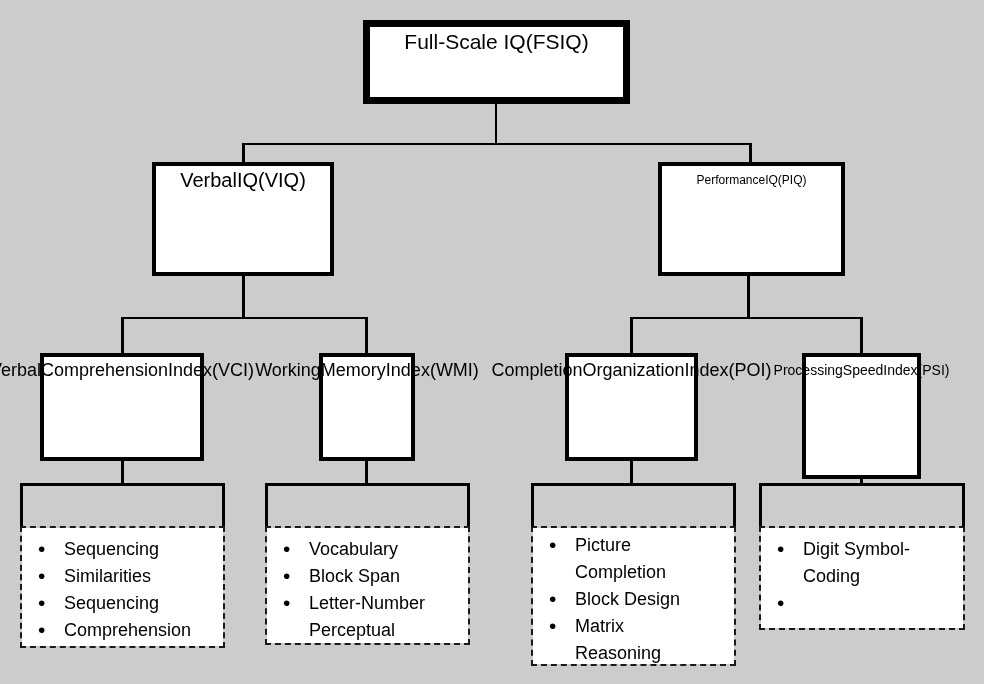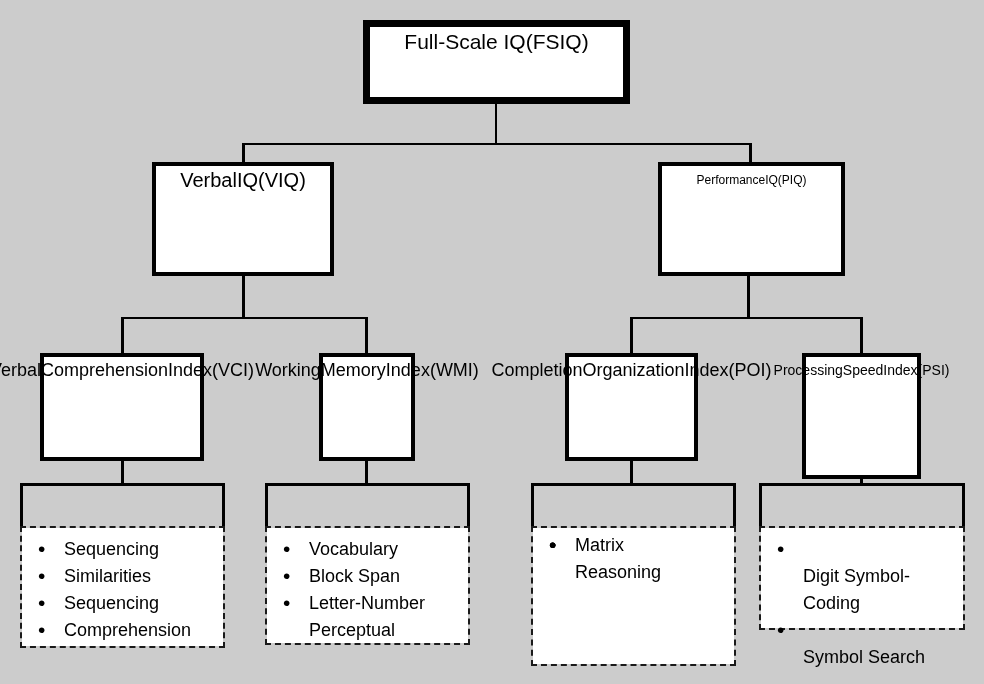--- a/index.html
+++ b/index.html
@@ -68,21 +68,21 @@
   .d-vci{left:20px; width:205px;height:122px;}
   .d-wmi{left:265px;width:205px;height:119px;}
   .d-poi{left:531px;width:205px;height:140px;}
   .d-psi{left:759px;width:206px;height:104px;}
   .dashed ul{margin:0;padding:8px 4px 0 0;list-style:none;}
   .d-poi ul{padding-top:4px;}
   .dashed li{position:relative;padding-left:42px;}
   .dashed .bullet{position:absolute;left:16px;top:0;font-size:21px;line-height:26px;}
   .d-wmi li .txt{display:inline-block;max-width:130px;}
   .d-poi li .txt{display:inline-block;max-width:122px;}
-  .d-psi li .txt{display:inline-block;max-width:140px;margin-top:27px;}
+  .d-psi li .txt{display:inline-block;max-width:140px;}
 </style>
 </head>
 <body>
 
 <div id="canvas">
 
   <div class="line c1v"></div>
   <div class="line c1h"></div>
   <div class="line c1dl"></div>
   <div class="line c1dr"></div>
@@ -158,25 +158,25 @@
   </div>
   <div class="dashed d-wmi">
     <ul>
       <li><span class="bullet">•</span><span class="txt">Vocabulary</span></li>
       <li><span class="bullet">•</span><span class="txt">Block Span</span></li>
       <li><span class="bullet">•</span><span class="txt">Letter-Number Perceptual</span></li>
     </ul>
   </div>
   <div class="dashed d-poi">
     <ul>
-      <li><span class="bullet">•</span></li>
-      <li><span class="bullet">•</span></li>
+      <li><span class="bullet">•</span><span class="txt">Picture Completion</span></li>
+      <li><span class="bullet">•</span><span class="txt">Block Design</span></li>
       <li><span class="bullet">•</span><span class="txt">Matrix Reasoning</span></li>
     </ul>
   </div>
   <div class="dashed d-psi">
     <ul>
       <li><span class="bullet">•</span><span class="txt">Digit Symbol-Coding</span></li>
-      <li><span class="bullet">•</span><span class="txt">Symbol Search</span></li>
+      <li><span class="bullet">•</span></li>
     </ul>
   </div>
 
 </div>
 
 </body></html>

